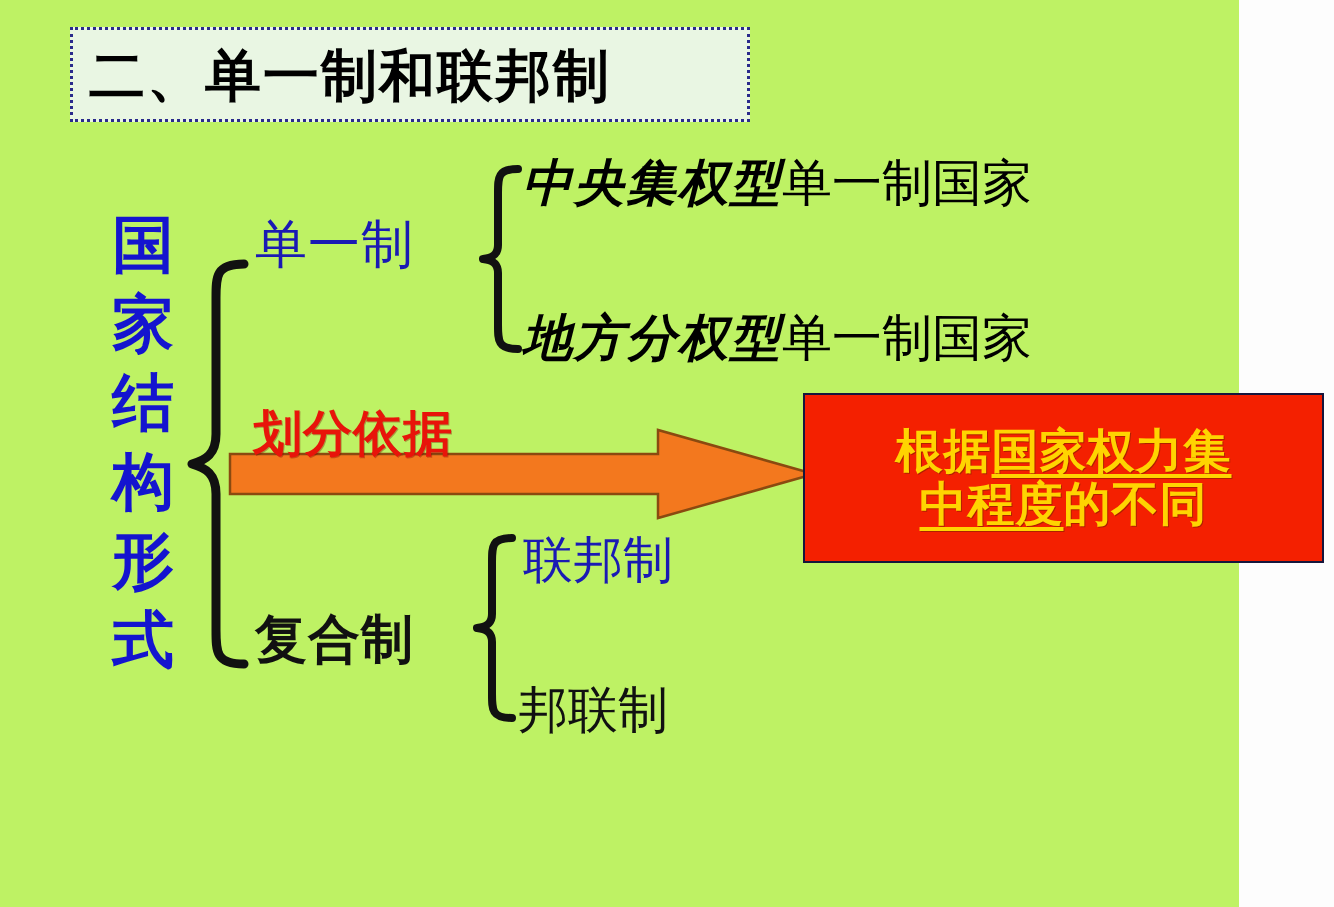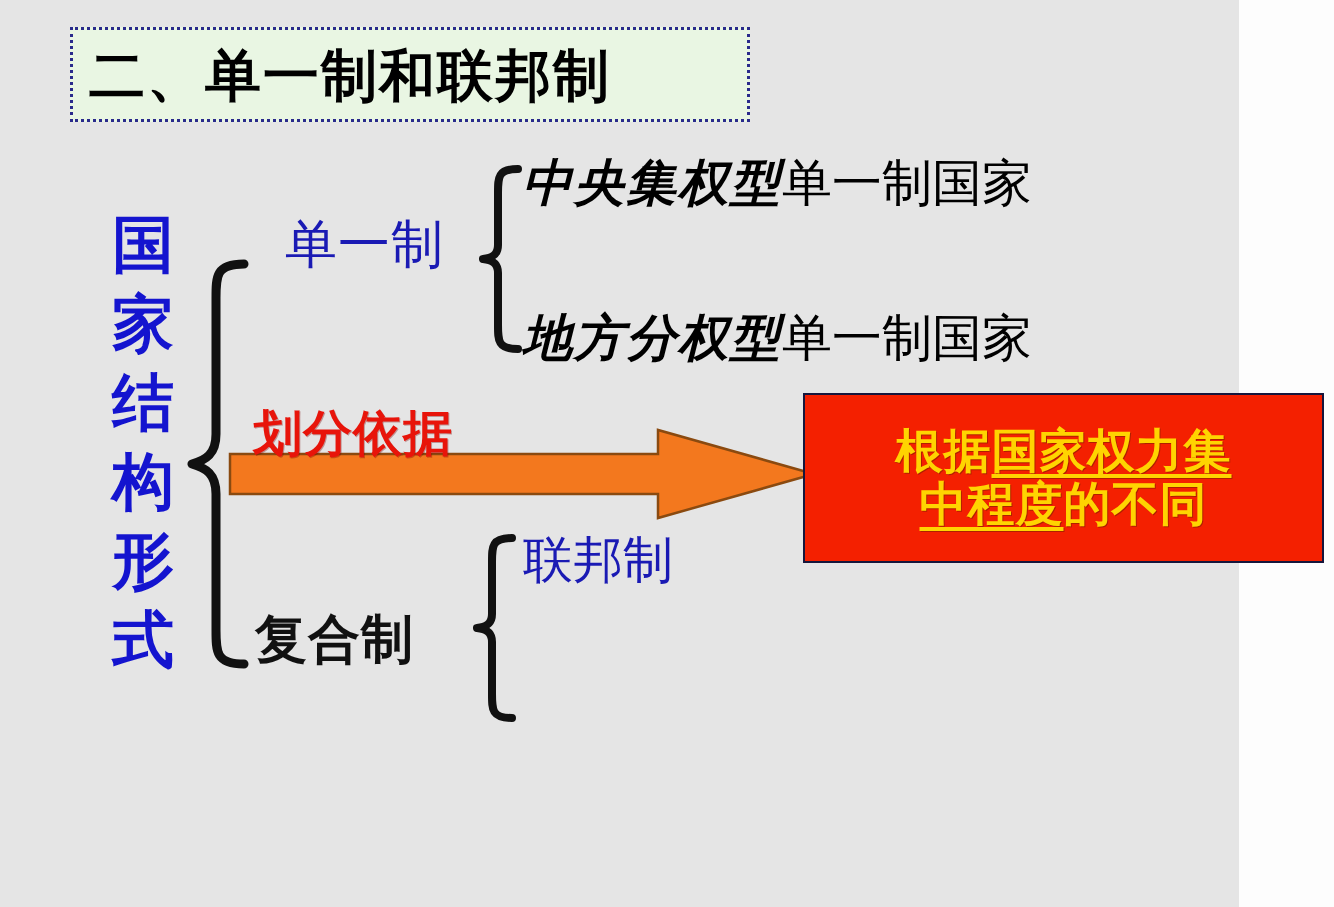--- a/index.html
+++ b/index.html
@@ -14,21 +14,21 @@
     overflow: hidden;
     font-family: "DejaVu Sans", "Liberation Sans", sans-serif;
     background: #fdfdfd;
   }
 
   #slide {
     position: absolute;
     left: 0; top: 0;
     width: 1239px;
     height: 907px;
-    background: #e5e5e5;
+    background: #bef264;
   }
 
   
   #title-box {
     position: absolute;
     left: 70px;
     top: 27px;
     width: 680px;
     height: 95px;
     background: #e9f6e3;
@@ -81,21 +81,20 @@
     font-size: 52px;
     font-weight: 400;
     line-height: 1;
     white-space: nowrap;
     letter-spacing: 1px;
   }
   #lbl-unitary {
     left: 255px;
     top: 218px;
     color: #1a1ab4;
-    margin-left: 30px;
   }
   #lbl-composite {
     left: 255px;
     top: 613px;
     color: #111111;
     font-weight: bold;
   }
 
   
   .small-brace { position: absolute; }
@@ -235,20 +234,21 @@
   <div class="lvl2" id="item-central">
     <span class="calli">中央集权型</span><span class="plain">单一制国家</span>
   </div>
 
   <div class="lvl2" id="item-local">
     <span class="calli">地方分权型</span><span class="plain">单一制国家</span>
   </div>
 
   <div class="lvl2 plain" id="item-federal">联邦制</div>
 
+  <div class="lvl2 plain" id="item-confed">邦联制</div>
 
   <svg id="arrow" viewBox="0 0 588 92">
     <polygon points="2,26 430,26 430,2 586,46 430,90 430,66 2,66" fill="#f3781e" stroke="#8a4a10" stroke-width="2.5" stroke-linejoin="miter"></polygon>
   </svg>
 
   <div id="basis-label">划分依据</div>
 
   <div id="answer-box">
     <div class="ans-line"><span>根据</span><span class="ul">国家权力集</span></div>
     <div class="ans-line"><span class="ul">中程度</span><span>的不同</span></div>

